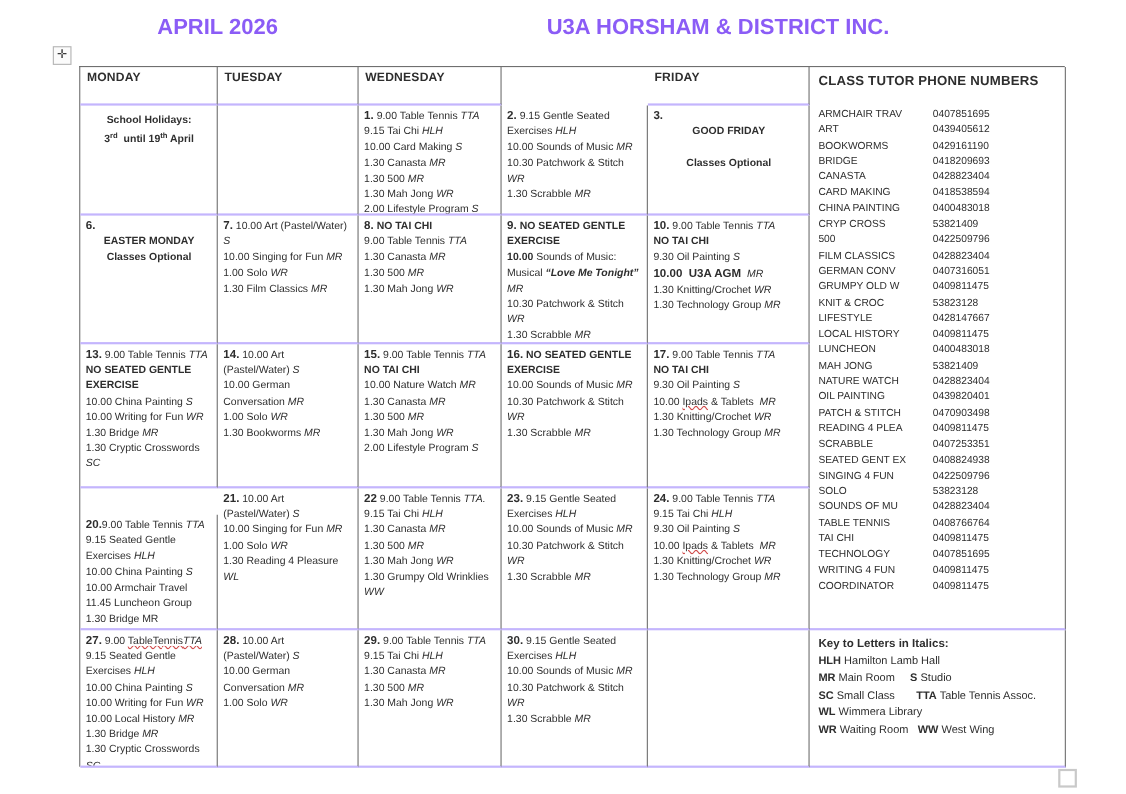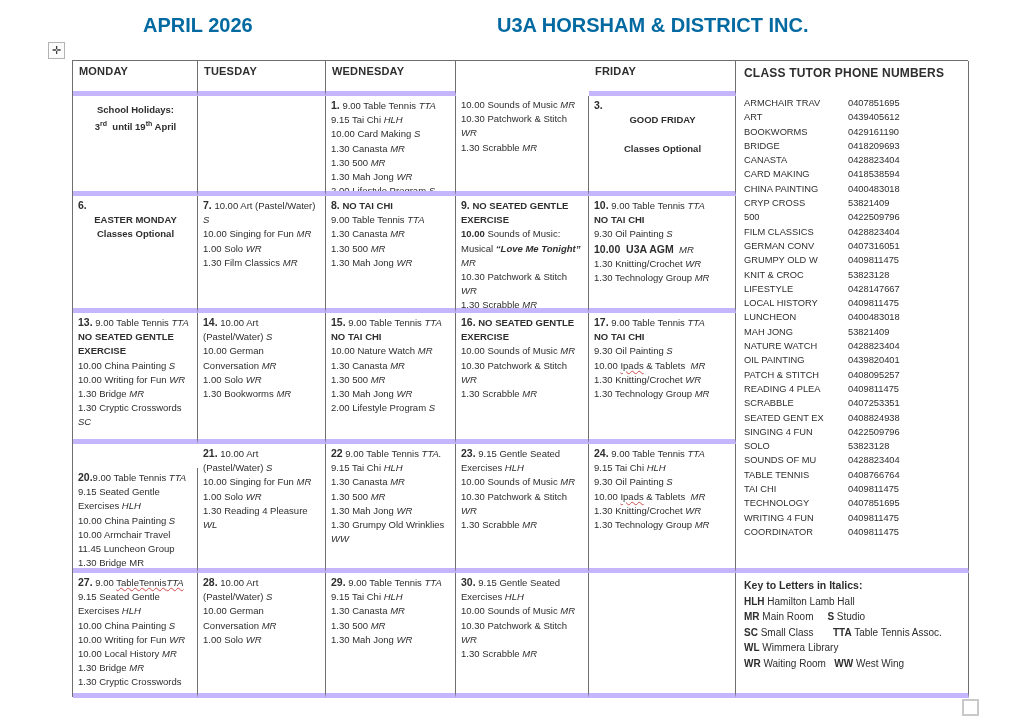--- a/index.html
+++ b/index.html
@@ -1,28 +1,28 @@
 <!DOCTYPE html>
 <html><head>
 <meta charset="utf-8">
 <style>
   html,body{margin:0;padding:0;background:#ffffff;}
   .page{position:relative;width:1024px;height:722px;background:#fff;overflow:hidden;
         font-family:"Liberation Sans",sans-serif;color:#2e2e2e;}
-  .title{position:absolute;top:14px;font-weight:bold;font-size:20px;color:#0369a1;white-space:nowrap;}
+  .title{position:absolute;top:14px;font-weight:bold;font-size:20px;color:#8b5cf6;white-space:nowrap;}
   #title-month{left:143px;}
   #title-org{left:497px;}
   .move-handle{position:absolute;left:48px;top:42px;width:15px;height:15px;border:1px solid #b3b3b3;
         background:#fbfbfb;font-size:11px;line-height:14px;text-align:center;color:#3a3a3a;}
   .resize-handle{position:absolute;left:962px;top:699px;width:13px;height:13px;border:2px solid #c9c9c9;background:#fff;}
   .grid{position:absolute;left:72px;top:60px;width:896px;height:637px;display:grid;
         grid-template-columns:125px 128px 130px 133px 147px 233px;
         grid-template-rows:35px 100px 117px 131px 129px 125px;
         border-top:1px solid #6f6f6f;border-left:1px solid #6f6f6f;box-sizing:border-box;}
-  .grid > div{box-sizing:border-box;border-right:1px solid #6f6f6f;border-bottom:5px solid #c4b5fd;overflow:hidden;}
+  .grid > div{box-sizing:border-box;border-right:1px solid #6f6f6f;border-bottom:2px solid #c4b5fd;overflow:hidden;}
   .hcell{font-weight:bold;font-size:11px;padding:4px 2px 0 6px;letter-spacing:0.2px;}
   .cell{font-size:9.5px;line-height:14.2px;padding:2px 4px 1px 5px;}
   .cell.ctr{padding-top:7px;}
   .ln{min-height:14.2px;white-space:pre-wrap;}
   .ctr{text-align:center;}
   .b{font-weight:bold;}
   .i{font-style:italic;}
   .d{font-weight:bold;font-size:10.5px;}
   .sq{text-decoration:underline;text-decoration-style:wavy;text-decoration-color:#d04a4a;text-decoration-thickness:1px;}
   .sup{vertical-align:super;font-size:7px;}
@@ -117,21 +117,21 @@
           <div class="ph-row">
             <span class="ph-l">NATURE WATCH</span>
             <span class="ph-v">0428823404</span>
           </div>
           <div class="ph-row">
             <span class="ph-l">OIL PAINTING</span>
             <span class="ph-v">0439820401</span>
           </div>
           <div class="ph-row">
             <span class="ph-l">PATCH &amp; STITCH</span>
-            <span class="ph-v">0408095257</span>
+            <span class="ph-v">0470903498</span>
           </div>
           <div class="ph-row">
             <span class="ph-l">READING 4 PLEA</span>
             <span class="ph-v">0409811475</span>
           </div>
           <div class="ph-row">
             <span class="ph-l">SCRABBLE</span>
             <span class="ph-v">0407253351</span>
           </div>
           <div class="ph-row">
@@ -194,20 +194,21 @@
       <div class="cell" style="grid-area: 2 / 3;">
         <div class="ln"><span class="d">1.</span><span> 9.00 Table Tennis </span><span class="i">TTA</span></div>
         <div class="ln"><span>9.15 Tai Chi </span><span class="i">HLH</span></div>
         <div class="ln"><span>10.00 Card Making </span><span class="i">S</span></div>
         <div class="ln"><span>1.30 Canasta </span><span class="i">MR</span></div>
         <div class="ln"><span>1.30 500 </span><span class="i">MR</span></div>
         <div class="ln"><span>1.30 Mah Jong </span><span class="i">WR</span></div>
         <div class="ln"><span>2.00 Lifestyle Program </span><span class="i">S</span></div>
       </div>
       <div class="cell" style="grid-area: 2 / 4;">
+        <div class="ln"><span class="d">2.</span><span> 9.15 Gentle Seated Exercises </span><span class="i">HLH</span></div>
         <div class="ln"><span>10.00 Sounds of Music </span><span class="i">MR</span></div>
         <div class="ln"><span>10.30 Patchwork &amp; Stitch </span><span class="i">WR</span></div>
         <div class="ln"><span>1.30 Scrabble </span><span class="i">MR</span></div>
       </div>
       <div class="cell" style="grid-area: 2 / 5;">
         <div class="ln"><span class="d">3.</span></div>
         <div class="ln ctr"><span class="b">GOOD FRIDAY</span></div>
         <div class="ln"></div>
         <div class="ln ctr"><span class="b">Classes Optional</span></div>
       </div>

